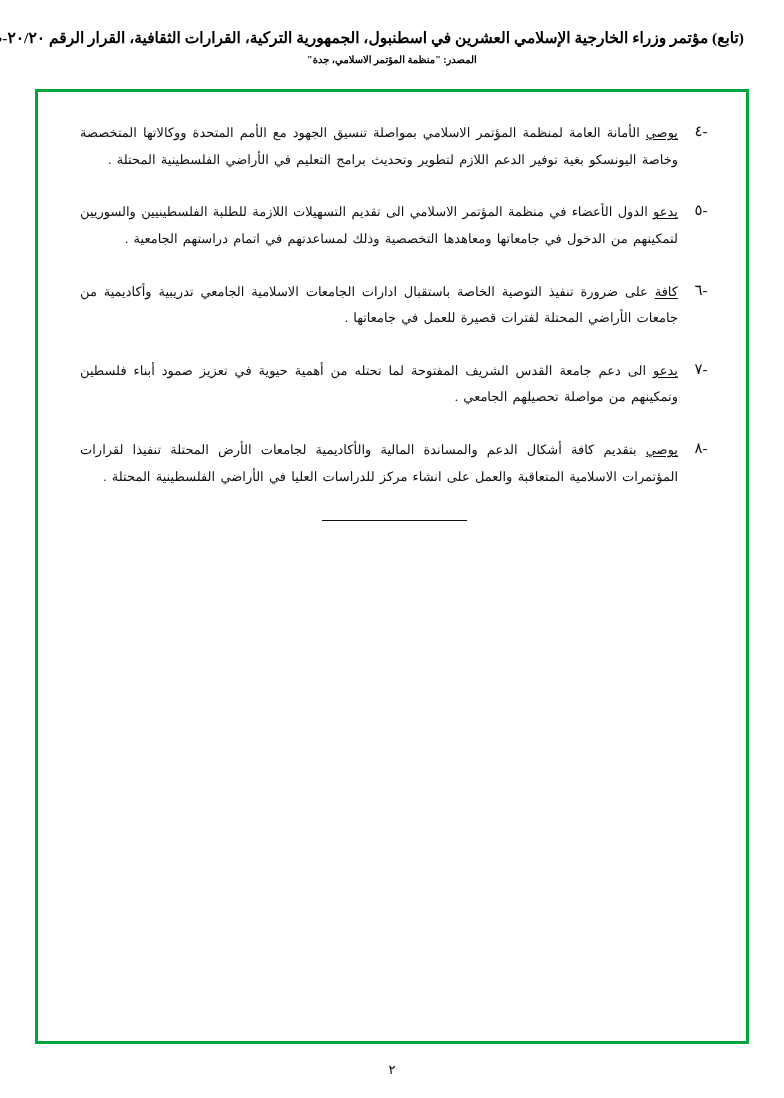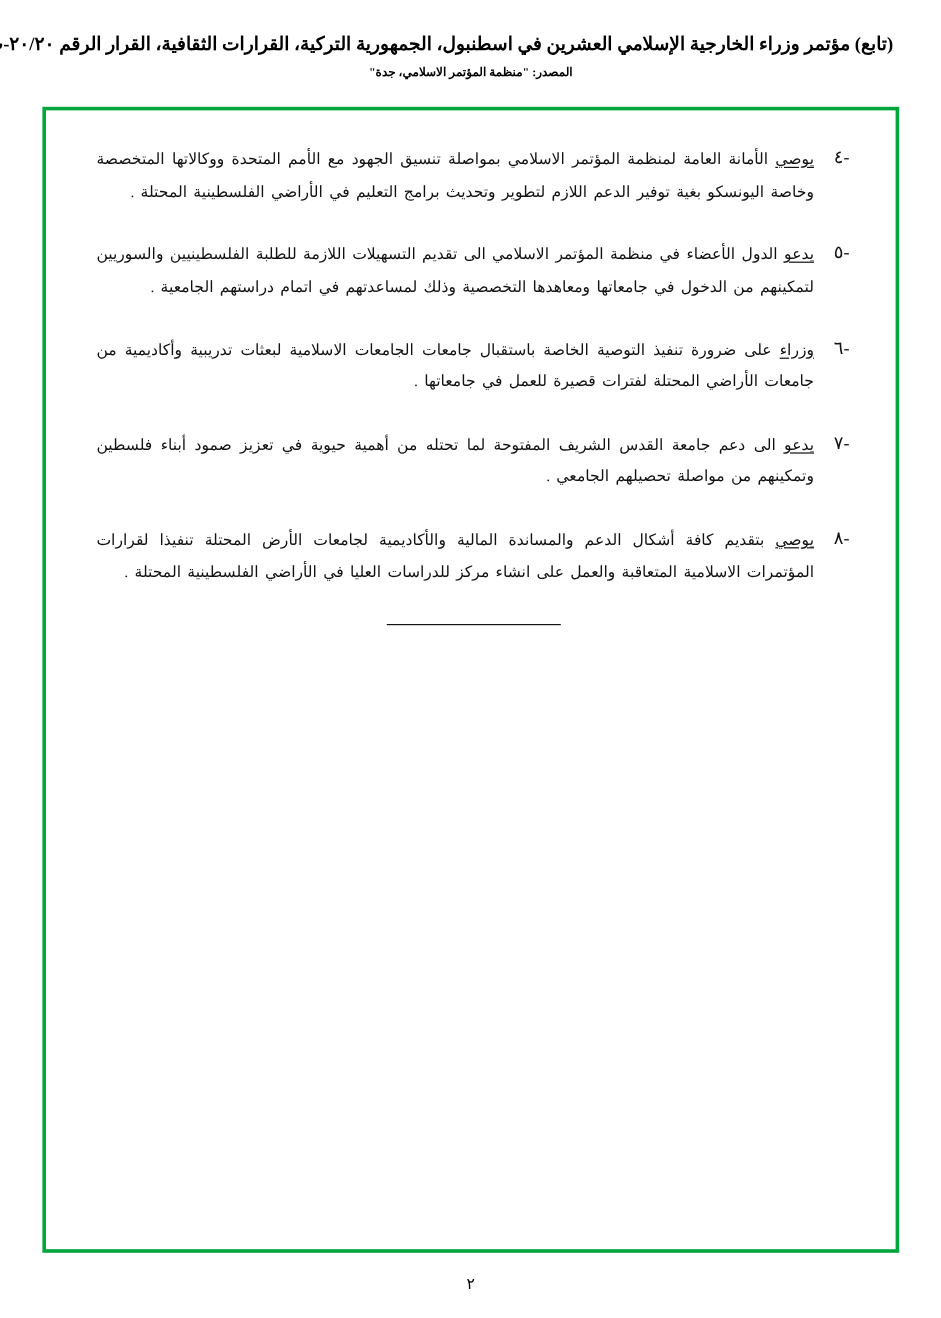--- a/index.html
+++ b/index.html
@@ -148,21 +148,21 @@
         <div class="clause-text"><span class="kw">يوصي</span><span> الأمانة العامة لمنظمة المؤتمر الاسلامي بمواصلة تنسيق الجهود مع الأمم المتحدة ووكالاتها المتخصصة وخاصة اليونسكو بغية توفير الدعم اللازم لتطوير وتحديث برامج التعليم في الأراضي الفلسطينية المحتلة .</span></div>
       </div>
 
       <div class="clause">
         <div class="clause-num">-٥</div>
         <div class="clause-text"><span class="kw">يدعو</span><span> الدول الأعضاء في منظمة المؤتمر الاسلامي الى تقديم التسهيلات اللازمة للطلبة الفلسطينيين والسوريين لتمكينهم من الدخول في جامعاتها ومعاهدها التخصصية وذلك لمساعدتهم في اتمام دراستهم الجامعية .</span></div>
       </div>
 
       <div class="clause c3">
         <div class="clause-num">-٦</div>
-        <div class="clause-text"><span class="kw">وزراء</span><span> على ضرورة تنفيذ التوصية الخاصة باستقبال جامعات الجامعات الاسلامية لبعثات تدريبية وأكاديمية من جامعات الأراضي المحتلة لفترات قصيرة للعمل في جامعاتها .</span></div>
+        <div class="clause-text"><span class="kw">كافة</span><span> على ضرورة تنفيذ التوصية الخاصة باستقبال ادارات الجامعات الاسلامية الجامعي تدريبية وأكاديمية من جامعات الأراضي المحتلة لفترات قصيرة للعمل في جامعاتها .</span></div>
       </div>
 
       <div class="clause">
         <div class="clause-num">-٧</div>
         <div class="clause-text"><span class="kw">يدعو</span><span> الى دعم جامعة القدس الشريف المفتوحة لما تحتله من أهمية حيوية في تعزيز صمود أبناء فلسطين وتمكينهم من مواصلة تحصيلهم الجامعي .</span></div>
       </div>
 
       <div class="clause">
         <div class="clause-num">-٨</div>
         <div class="clause-text"><span class="kw">يوصي</span><span> بتقديم كافة أشكال الدعم والمساندة المالية والأكاديمية لجامعات الأرض المحتلة تنفيذا لقرارات المؤتمرات الاسلامية المتعاقبة والعمل على انشاء مركز للدراسات العليا في الأراضي الفلسطينية المحتلة .</span></div>

